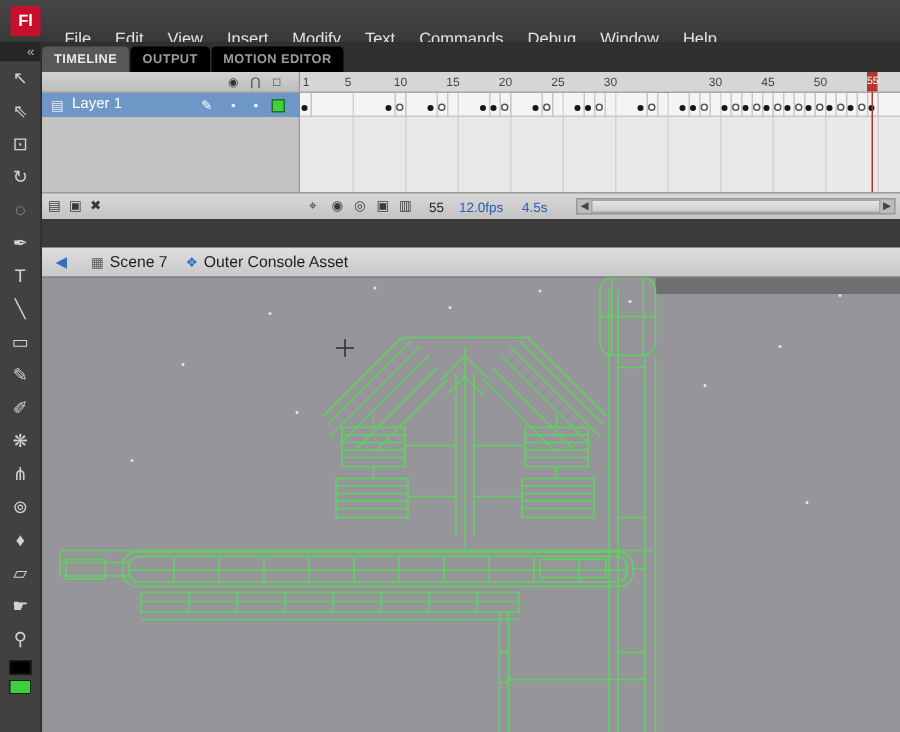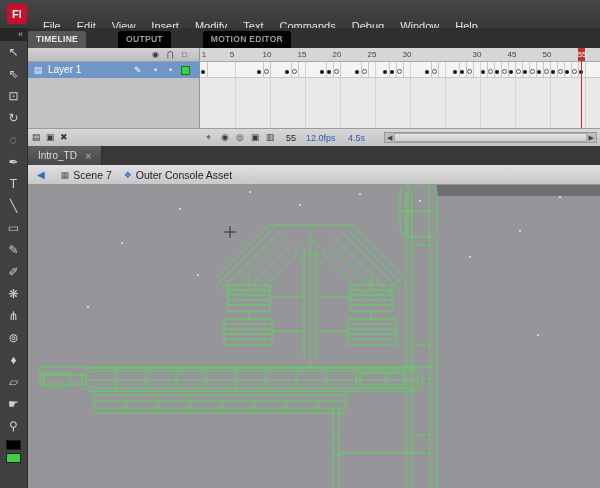--- a/index.html
+++ b/index.html
@@ -22,21 +22,21 @@
                     text-align:right;padding:0 4px;line-height:12px;}
   .tool{height:22px;display:flex;align-items:center;justify-content:center;}
   .tool-glyph{color:#d2d2d2;font-size:12px;line-height:1;}
   .swatches{padding:3px 0 0 6px;}
   .swatch{width:13px;height:8px;margin-bottom:3px;border:1px solid #1d1d1d;}
   .swatch.stroke{background:#000;}
   .swatch.fill{background:#3fd03f;}
 
   
   .panel-tabs{position:absolute;left:28px;top:28px;width:572px;height:20px;
-              background:#303030;display:flex;align-items:flex-end;gap:31px;}
+              background:#303030;display:flex;align-items:flex-end;}
   .panel-tab{font-size:8.5px;font-weight:bold;color:#9d9d9d;background:#000000;
              padding:3px 8px 4px;margin-right:1px;border-radius:3px 3px 0 0;letter-spacing:.3px;white-space:nowrap;}
   .panel-tab.active{background:#575757;color:#eaeaea;}
 
   
   .timeline{position:absolute;left:28px;top:48px;width:572px;height:98px;background:#c6c6c6;}
   .layers-col{position:absolute;left:0;top:0;width:172px;height:80px;background:#bfbfbf;
               border-right:1px solid #979797;box-sizing:border-box;}
   .layers-header{position:relative;height:14px;background:linear-gradient(#d2d2d2,#bdbdbd);
                  border-bottom:1px solid #a0a0a0;box-sizing:border-box;}
@@ -330,26 +330,20 @@
       <span class="ts-text fps" style="left:278px">12.0fps</span>
       <span class="ts-text time" style="left:320px">4.5s</span>
       <div class="h-scroll">
         <span class="sc-arrow">◀</span>
         <div class="sc-thumb"></div>
         <span class="sc-arrow">▶</span>
       </div>
     </div>
   </div>
 
-  <div class="doc-tabbar">
-    <div class="doc-tab">
-      <span>Intro_TD</span>
-      <span class="doc-close">×</span>
-    </div>
-  </div>
 
   <div class="edit-bar">
     <span class="back-arrow">◀</span>
     <span class="crumb-icon scene-ic">▦</span>
     <span class="crumb">Scene 7</span>
     <span class="crumb-icon sym-ic">❖</span>
     <span class="crumb">Outer Console Asset</span>
   </div>
 
   <div class="stage">

